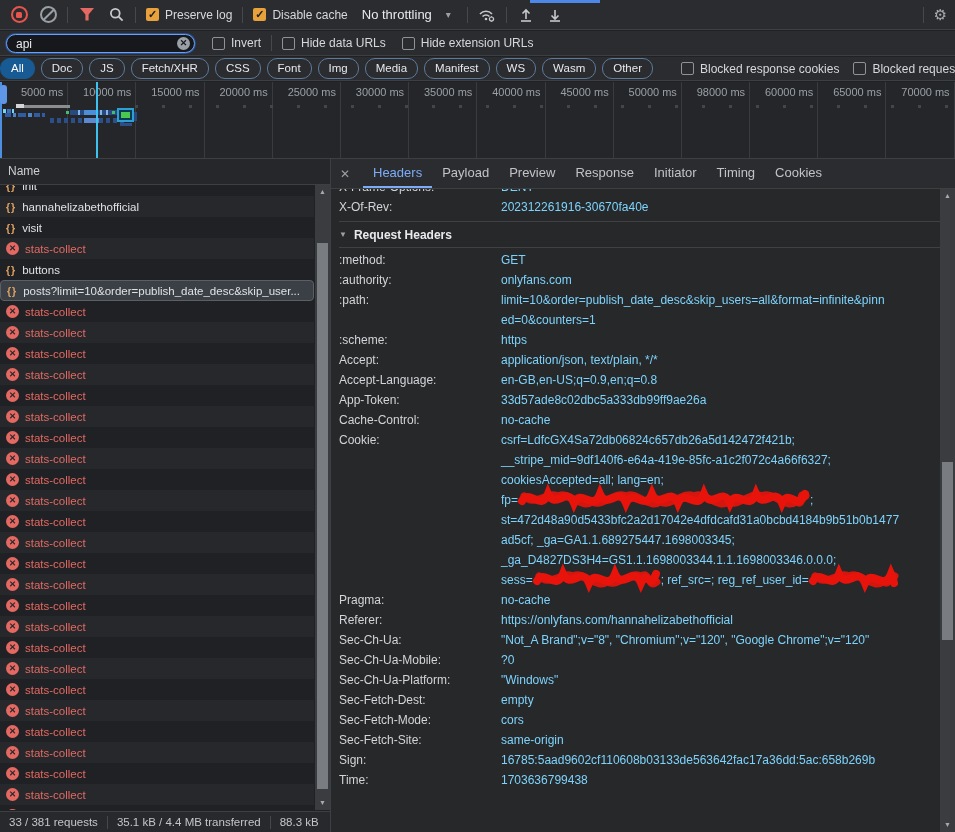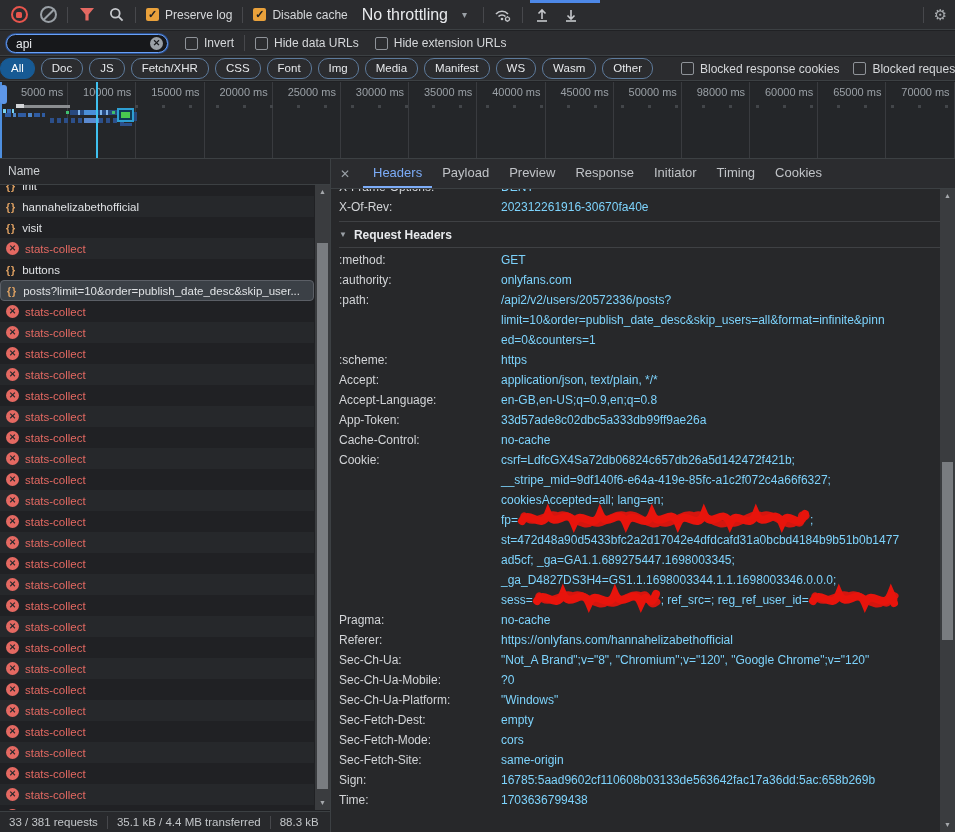--- a/index.html
+++ b/index.html
@@ -18,26 +18,26 @@
   
   .rec-ring{width:13px;height:13px;border:2px solid #e8554d;border-radius:50%;display:flex;align-items:center;justify-content:center;}
   .rec-ring i{display:block;width:6px;height:6px;background:#e8554d;border-radius:1.5px;}
   .block-circ{width:13px;height:13px;border:2px solid #9aa0a6;border-radius:50%;position:relative;}
   .block-circ i{position:absolute;left:-1px;top:5.5px;width:15px;height:2px;background:#9aa0a6;transform:rotate(-45deg);}
 
   .cb{width:13px;height:13px;border-radius:2px;box-sizing:border-box;flex:none;text-align:center;}
   .cb.off{border:1.5px solid #8f9399;}
   .cb.on{background:#e9a13b;color:#202124;font-size:11px;font-weight:bold;line-height:13px;}
 
-  .throttle{font-size:16px;color:#e8eaed;margin-left:14px;}
+  .throttle{font-size:13px;color:#e8eaed;margin-left:14px;}
   .caret{color:#9aa0a6;font-size:10px;margin:0 6px 0 14px;}
   .gear{color:#a6a9ad;font-size:15px;line-height:15px;}
 
   
-  .finput{position:relative;margin-left:6px;width:162px;height:19px;flex:none;}
+  .finput{position:relative;margin-left:6px;width:189px;height:19px;flex:none;}
   .finput input{width:100%;height:100%;box-sizing:border-box;background:#17181b;border:1px solid #6aa1f7;
      box-shadow:0 0 0 1px #2a4f8f;border-radius:10px;color:#e8eaed;font-size:12px;padding:0 22px 0 9px;outline:none;
      font-family:"Liberation Sans",sans-serif;}
   .clear-x{position:absolute;right:5px;top:3px;width:13px;height:13px;border-radius:50%;background:#9aa0a6;
      color:#17181b;font-size:9px;font-weight:bold;line-height:13px;text-align:center;}
 
   
   .pill{height:19px;line-height:19px;padding:0 10px;border-radius:10px;border:1px solid #5d7a9b;
         font-size:11.5px;color:#e6e8eb;margin-right:6px;flex:none;white-space:nowrap;}
   .pill.active{background:#175a94;border-color:#175a94;color:#fff;}
@@ -442,21 +442,20 @@
         </div>
         <div class="drow">
           <div class="dlabel">:authority:</div>
           <div class="dval">
             <div class="dline"><span>onlyfans.com</span></div>
           </div>
         </div>
         <div class="drow">
           <div class="dlabel">:path:</div>
           <div class="dval">
-            <div class="dline"><span>/api2/v2/users/20572336/posts?</span></div>
             <div class="dline"><span>limit=10&amp;order=publish_date_desc&amp;skip_users=all&amp;format=infinite&amp;pinn</span></div>
             <div class="dline"><span>ed=0&amp;counters=1</span></div>
           </div>
         </div>
         <div class="drow">
           <div class="dlabel">:scheme:</div>
           <div class="dval">
             <div class="dline"><span>https</span></div>
           </div>
         </div>

